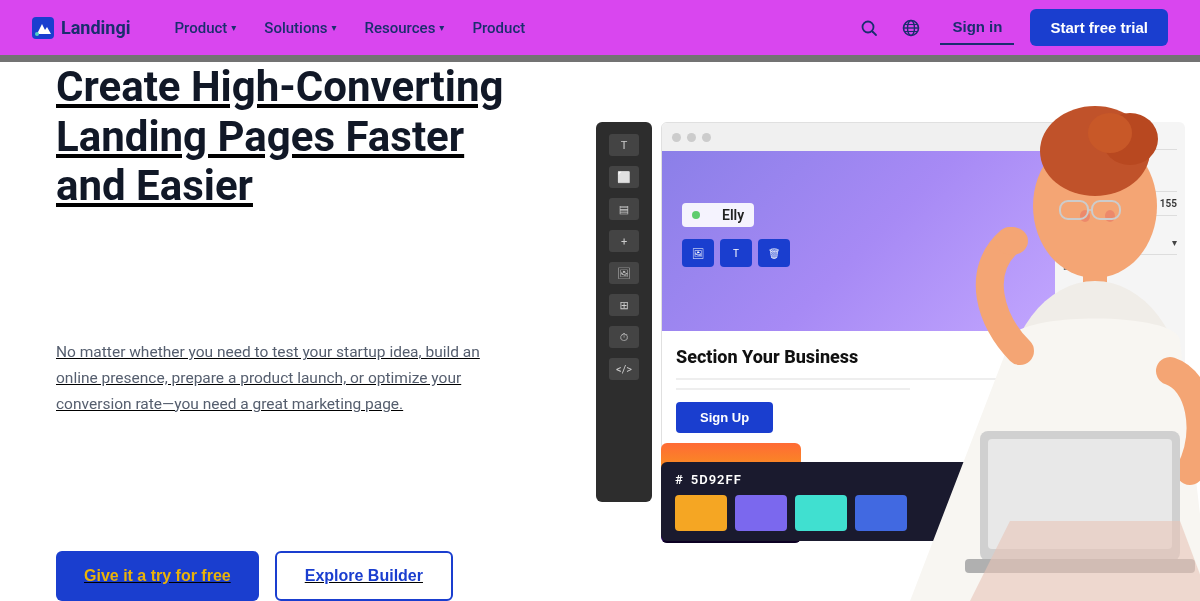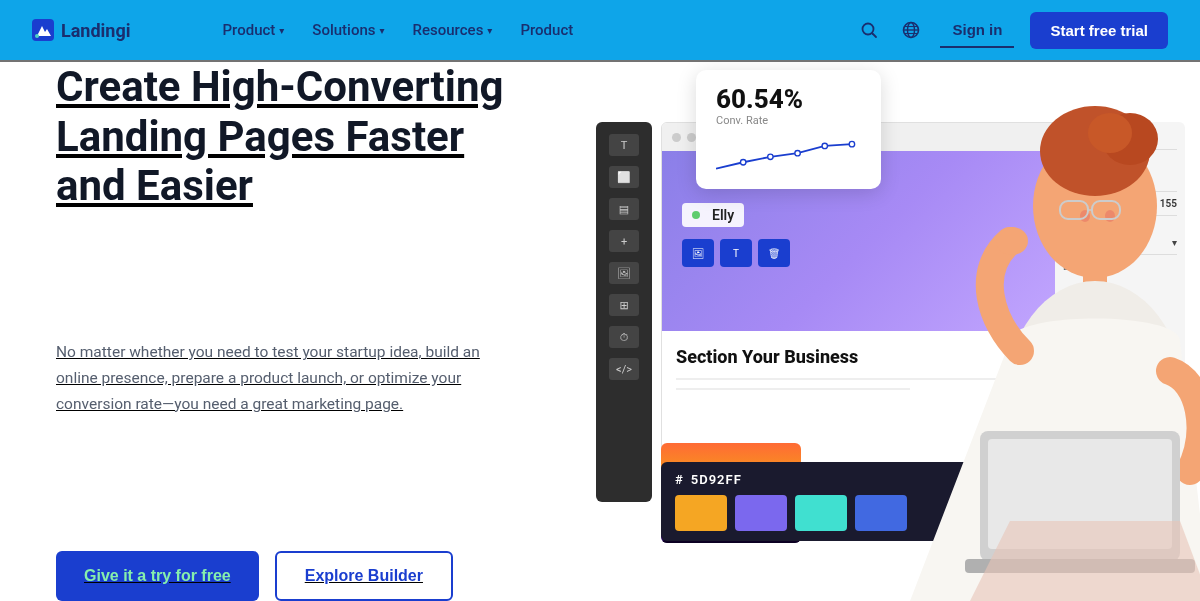--- a/index.html
+++ b/index.html
@@ -4,23 +4,22 @@
   <style>
     * { margin: 0; padding: 0; box-sizing: border-box; }
     body { font-family: -apple-system, BlinkMacSystemFont, 'Segoe UI', Roboto, sans-serif; background: #fff; width: 1200px; height: 601px; overflow: hidden; }
 
     
     .navbar {
       display: flex;
       align-items: center;
       padding: 0 32px;
       height: 62px;
-      border-bottom: 2px solid #737373;
-      background: #0ea5e9;
-      gap: 48px;
+      border-bottom: 7px solid #737373;
+      background: #d946ef;
     }
     .logo {
       display: flex;
       align-items: center;
       gap: 7px;
       margin-right: 32px;
       text-decoration: none;
     }
     .logo-icon {
       width: 22px;
@@ -120,21 +119,21 @@
       line-height: 1.65;
       margin-bottom: 28px;
       max-width: 460px;
     }
     .hero-buttons {
       display: flex;
       gap: 16px;
     }
     .btn-primary {
       background: #1a3ecf;
-      color: #86efac;
+      color: #eab308;
       border: none;
       border-radius: 6px;
       padding: 14px 28px;
       font-size: 16px;
       font-weight: 700;
       cursor: pointer;
     }
     .btn-outline {
       background: #fff;
       color: #1a3ecf;
@@ -242,21 +241,21 @@
       background: linear-gradient(135deg, #8b7fe8 0%, #a78af5 50%, #c4a8ff 100%);
       height: 180px;
       display: flex;
       flex-direction: column;
       justify-content: center;
       padding: 20px;
     }
     .lp-elly {
       display: flex;
       align-items: center;
-      gap: 12px;
+      gap: 22px;
       margin-bottom: 12px;
       font-size: 14px;
       font-weight: 600;
       color: #222;
       background: rgba(255,255,255,0.9);
       padding: 4px 10px;
       border-radius: 4px;
       width: fit-content;
     }
     .elly-dot {
@@ -504,34 +503,20 @@
     <h1 class="hero-headline">Create High-Converting Landing Pages Faster and Easier</h1>
     <p class="hero-description">No matter whether you need to test your startup idea, build an online presence, prepare a product launch, or optimize your conversion rate—you need a great marketing page.</p>
     <div class="hero-buttons">
       <button class="btn-primary">Give it a try for free</button>
       <button class="btn-outline">Explore Builder</button>
     </div>
   </div>
 
   <div class="hero-right">
 
-    <div class="conv-card">
-      <div class="conv-rate">60.54%</div>
-      <div class="conv-label">Conv. Rate</div>
-      <div class="conv-chart">
-        <svg width="160" height="40" viewBox="0 0 160 40">
-          <polyline points="0,35 30,28 60,22 90,18 120,10 150,8" fill="none" stroke="#1a3ecf" stroke-width="2"></polyline>
-          <circle cx="30" cy="28" r="3" fill="#fff" stroke="#1a3ecf" stroke-width="1.5"></circle>
-          <circle cx="60" cy="22" r="3" fill="#fff" stroke="#1a3ecf" stroke-width="1.5"></circle>
-          <circle cx="90" cy="18" r="3" fill="#fff" stroke="#1a3ecf" stroke-width="1.5"></circle>
-          <circle cx="120" cy="10" r="3" fill="#fff" stroke="#1a3ecf" stroke-width="1.5"></circle>
-          <circle cx="150" cy="8" r="3" fill="#fff" stroke="#1a3ecf" stroke-width="1.5"></circle>
-        </svg>
-      </div>
-    </div>
 
     <div class="editor-panel">
       <div class="editor-tool">T</div>
       <div class="editor-tool">⬜</div>
       <div class="editor-tool">▤</div>
       <div class="editor-tool">+</div>
       <div class="editor-tool">🖼</div>
       <div class="editor-tool">⊞</div>
       <div class="editor-tool">⏱</div>
       <div class="editor-tool">&lt;/&gt;</div>
@@ -551,20 +536,21 @@
         <div class="lp-toolbar-row">
           <div class="lp-tb-btn">🖼</div>
           <div class="lp-tb-btn">T</div>
           <div class="lp-tb-btn">🗑</div>
         </div>
       </div>
       <div class="lp-headline-box">
         <div class="lp-h1">Section Your Business</div>
         <div class="lp-hr"></div>
         <div class="lp-hr2"></div>
+        <button class="lp-signup-btn">Sign Up</button>
       </div>
     </div>
 
     <div class="right-panel">
       <div class="rp-title">Section</div>
       <div class="rp-divider"></div>
       <div class="rp-row">
         <span class="rp-label">Viewport visibility</span>
       </div>
       <div class="rp-toggle-row">

